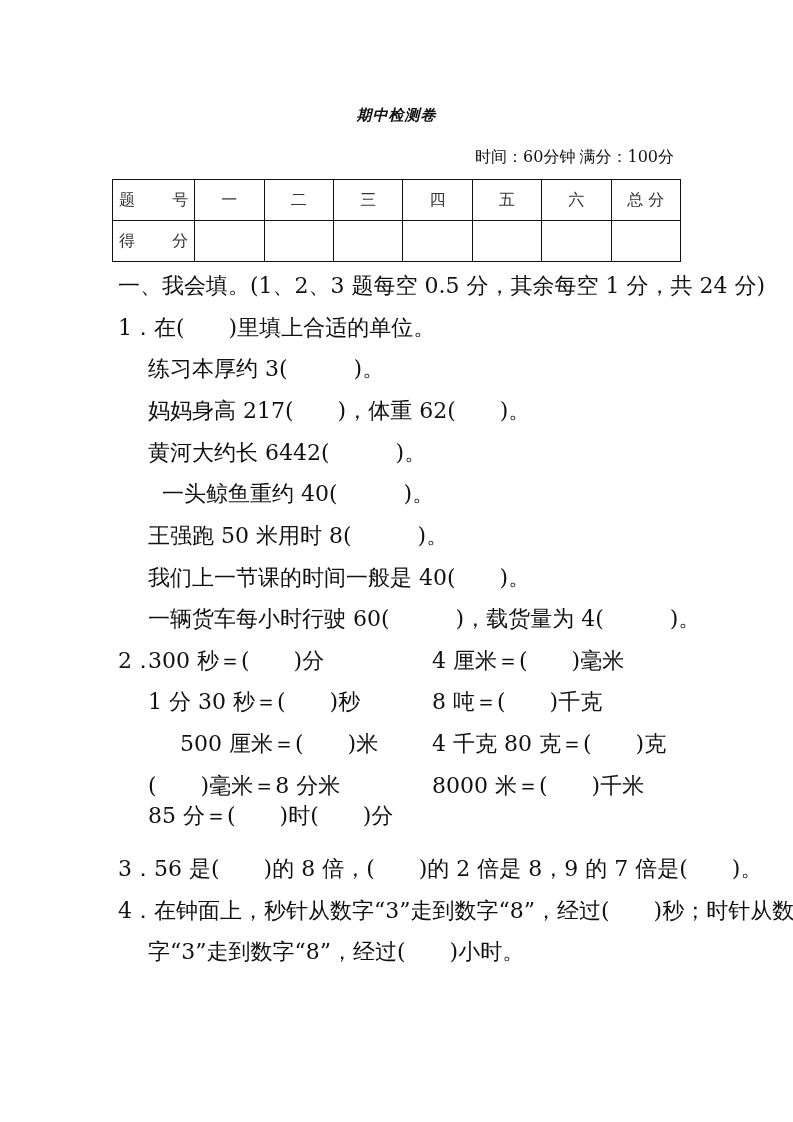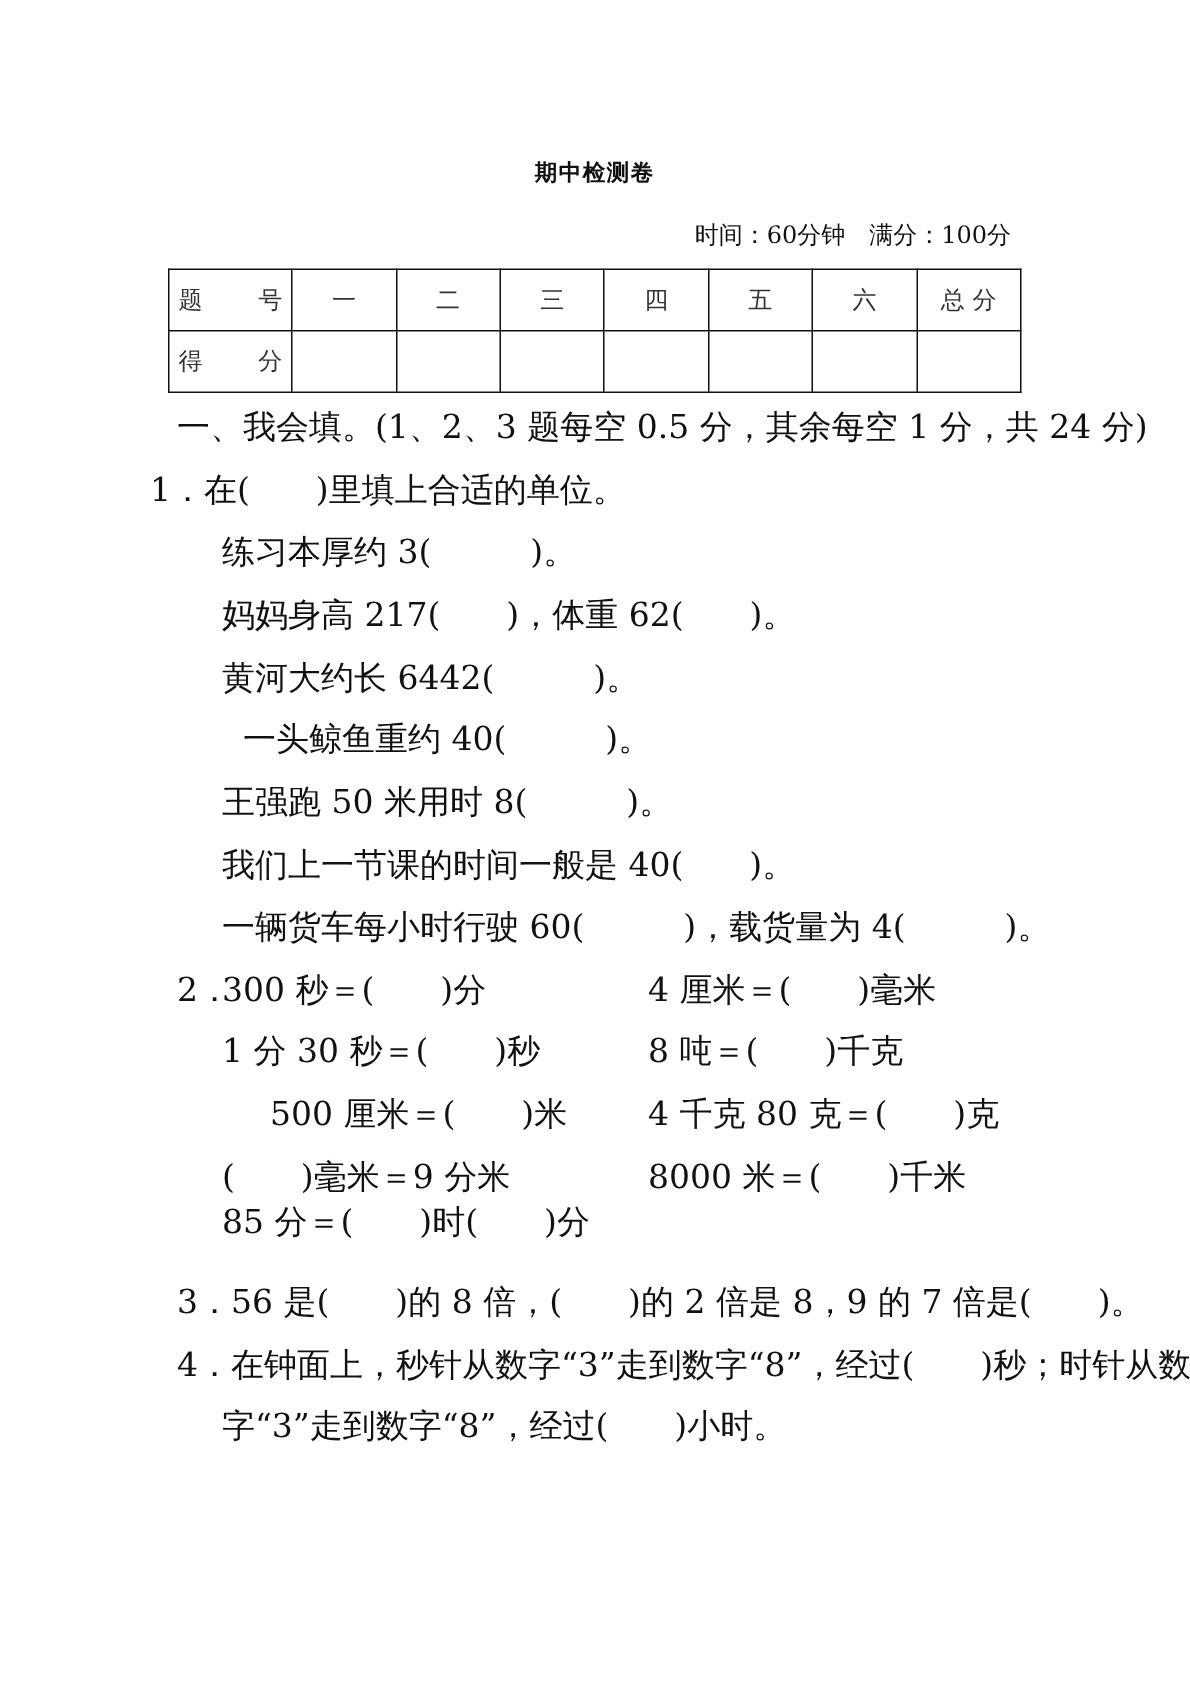--- a/index.html
+++ b/index.html
@@ -5,25 +5,26 @@
   html, body { margin: 0; padding: 0; background: #ffffff; }
   body {
     width: 793px; height: 1122px; position: relative; overflow: hidden;
     font-family: "DejaVu Serif", "Liberation Serif", serif;
     color: #111;
   }
   .title {
     position: absolute; left: 0; width: 793px; top: 106px;
     text-align: center; font-size: 15px; font-weight: bold; letter-spacing: 1px;
     font-family: "DejaVu Sans", sans-serif;
+    font-style: italic;
   }
   .meta {
     position: absolute; right: 119px; top: 147px; font-size: 16px;
   }
-  .meta span + span { margin-left: 16px; }
+  .meta span + span { margin-left: 4px; }
   table.score {
     position: absolute; left: 112px; top: 179px;
     border-collapse: collapse; width: 569px;
   }
   table.score td {
     border: 1.5px solid #111; height: 40px; width: 71px;
     text-align: center; font-size: 16px; color: #333; padding: 0;
   }
   table.score td.rowhead { text-align: left; padding: 0 6px; }
   table.score td.rowhead .wrap { display: flex; justify-content: space-between; }
@@ -70,34 +71,34 @@
     <td></td>
     <td></td>
     <td></td>
     <td></td>
   </tr>
 </tbody>
   </table>
 
 <div class="line" style="left:118px; top:276px;">一、我会填。(1、2、3 题每空 0.5 分，其余每空 1 分，共 24 分)</div>
 
-<div class="line" style="left:100px; top:318px;">1．在(　　)里填上合适的单位。</div>
+<div class="line" style="left:118px; top:318px;">1．在(　　)里填上合适的单位。</div>
 <div class="line" style="left:148px; top:359px;">练习本厚约 3(　　　)。</div>
 <div class="line" style="left:148px; top:401px;">妈妈身高 217(　　)，体重 62(　　)。</div>
 <div class="line" style="left:148px; top:443px;">黄河大约长 6442(　　　)。</div>
 <div class="line" style="left:148px; top:484px;margin-left:14px;">一头鲸鱼重约 40(　　　)。</div>
 <div class="line" style="left:148px; top:526px;">王强跑 50 米用时 8(　　　)。</div>
 <div class="line" style="left:148px; top:568px;">我们上一节课的时间一般是 40(　　)。</div>
 <div class="line" style="left:148px; top:609px;">一辆货车每小时行驶 60(　　　)，载货量为 4(　　　)。</div>
 
 <div class="line" style="left:118px; top:651px;">2．</div>
 <div class="line" style="left:148px; top:651px;">300 秒＝(　　)分</div>
 <div class="line" style="left:148px; top:692px;">1 分 30 秒＝(　　)秒</div>
 <div class="line" style="left:148px; top:734px;margin-left:32px;">500 厘米＝(　　)米</div>
-<div class="line" style="left:148px; top:776px;">(　　)毫米＝9 分米</div>
+<div class="line" style="left:148px; top:776px;">(　　)毫米＝8 分米</div>
 <div class="line" style="left:148px; top:806px;">85 分＝(　　)时(　　)分</div>
 
 <div class="line" style="left:432px; top:651px;">4 厘米＝(　　)毫米</div>
 <div class="line" style="left:432px; top:692px;">8 吨＝(　　)千克</div>
 <div class="line" style="left:432px; top:734px;">4 千克 80 克＝(　　)克</div>
 <div class="line" style="left:432px; top:776px;">8000 米＝(　　)千米</div>
 
 <div class="line" style="left:118px; top:859px;">3．56 是(　　)的 8 倍，(　　)的 2 倍是 8，9 的 7 倍是(　　)。</div>
 <div class="line" style="left:118px; top:901px;">4．在钟面上，秒针从数字“3”走到数字“8”，经过(　　)秒；时针从数</div>
 <div class="line" style="left:148px; top:942px;">字“3”走到数字“8”，经过(　　)小时。</div>

